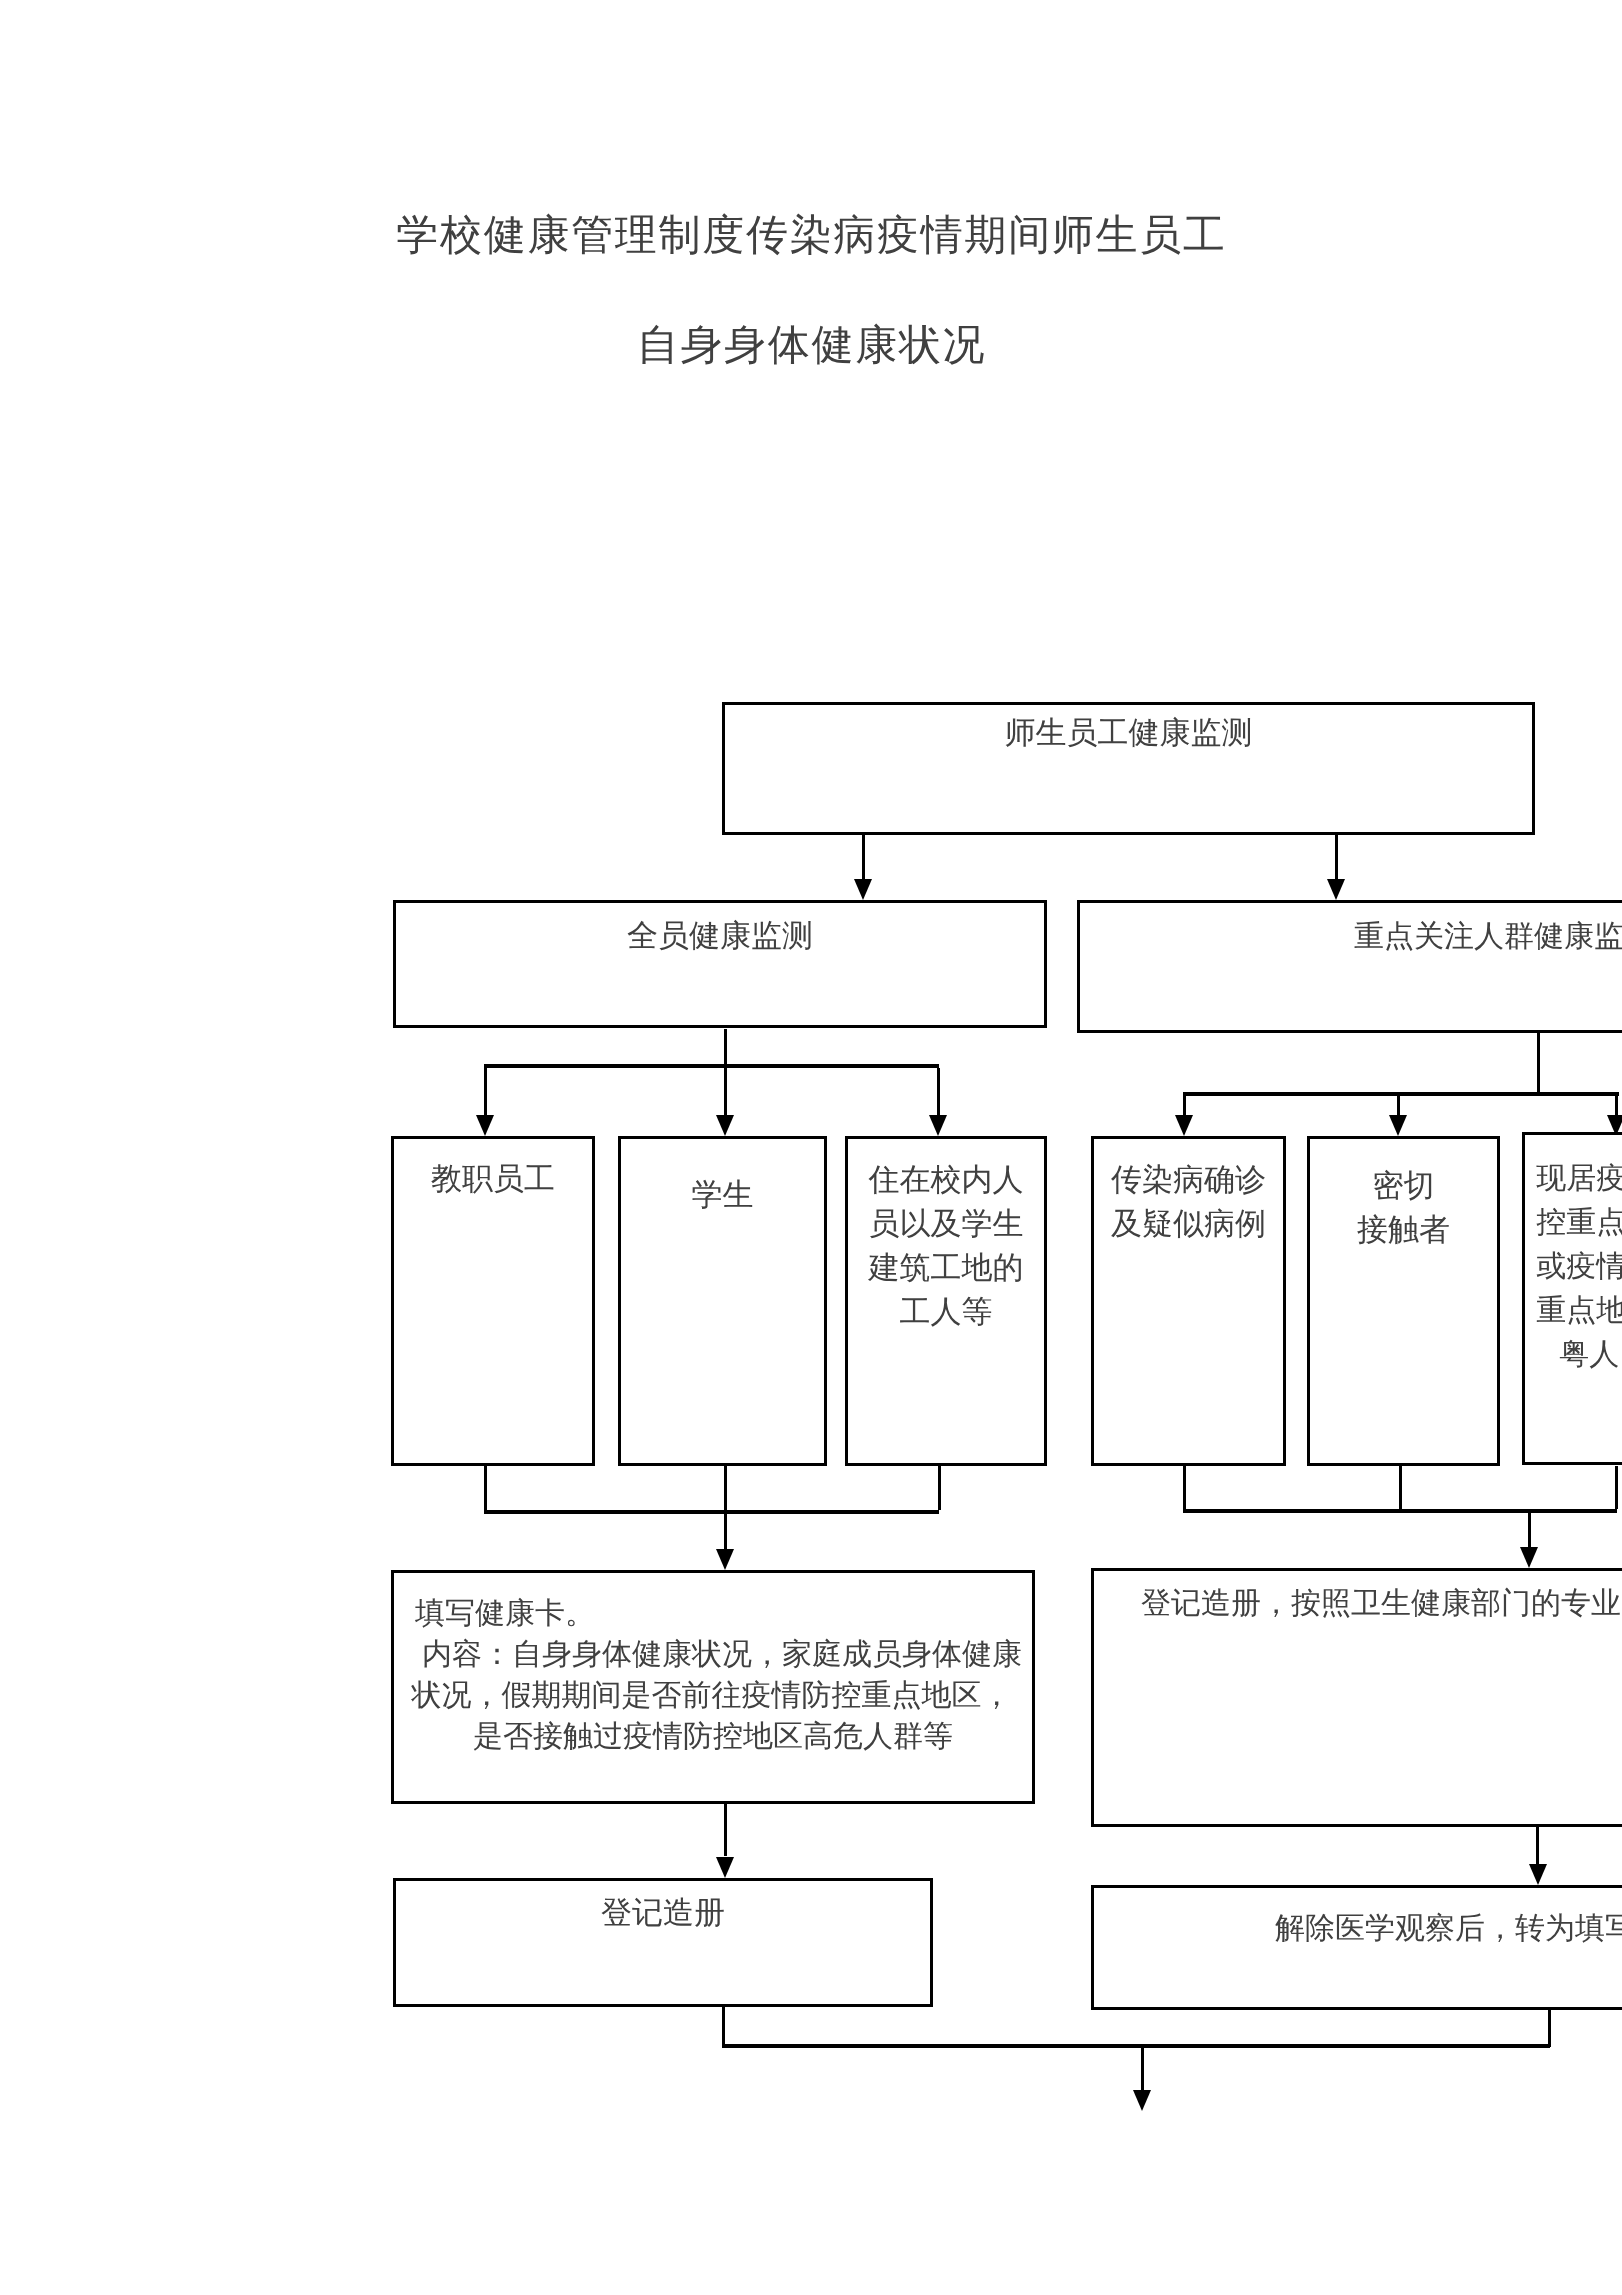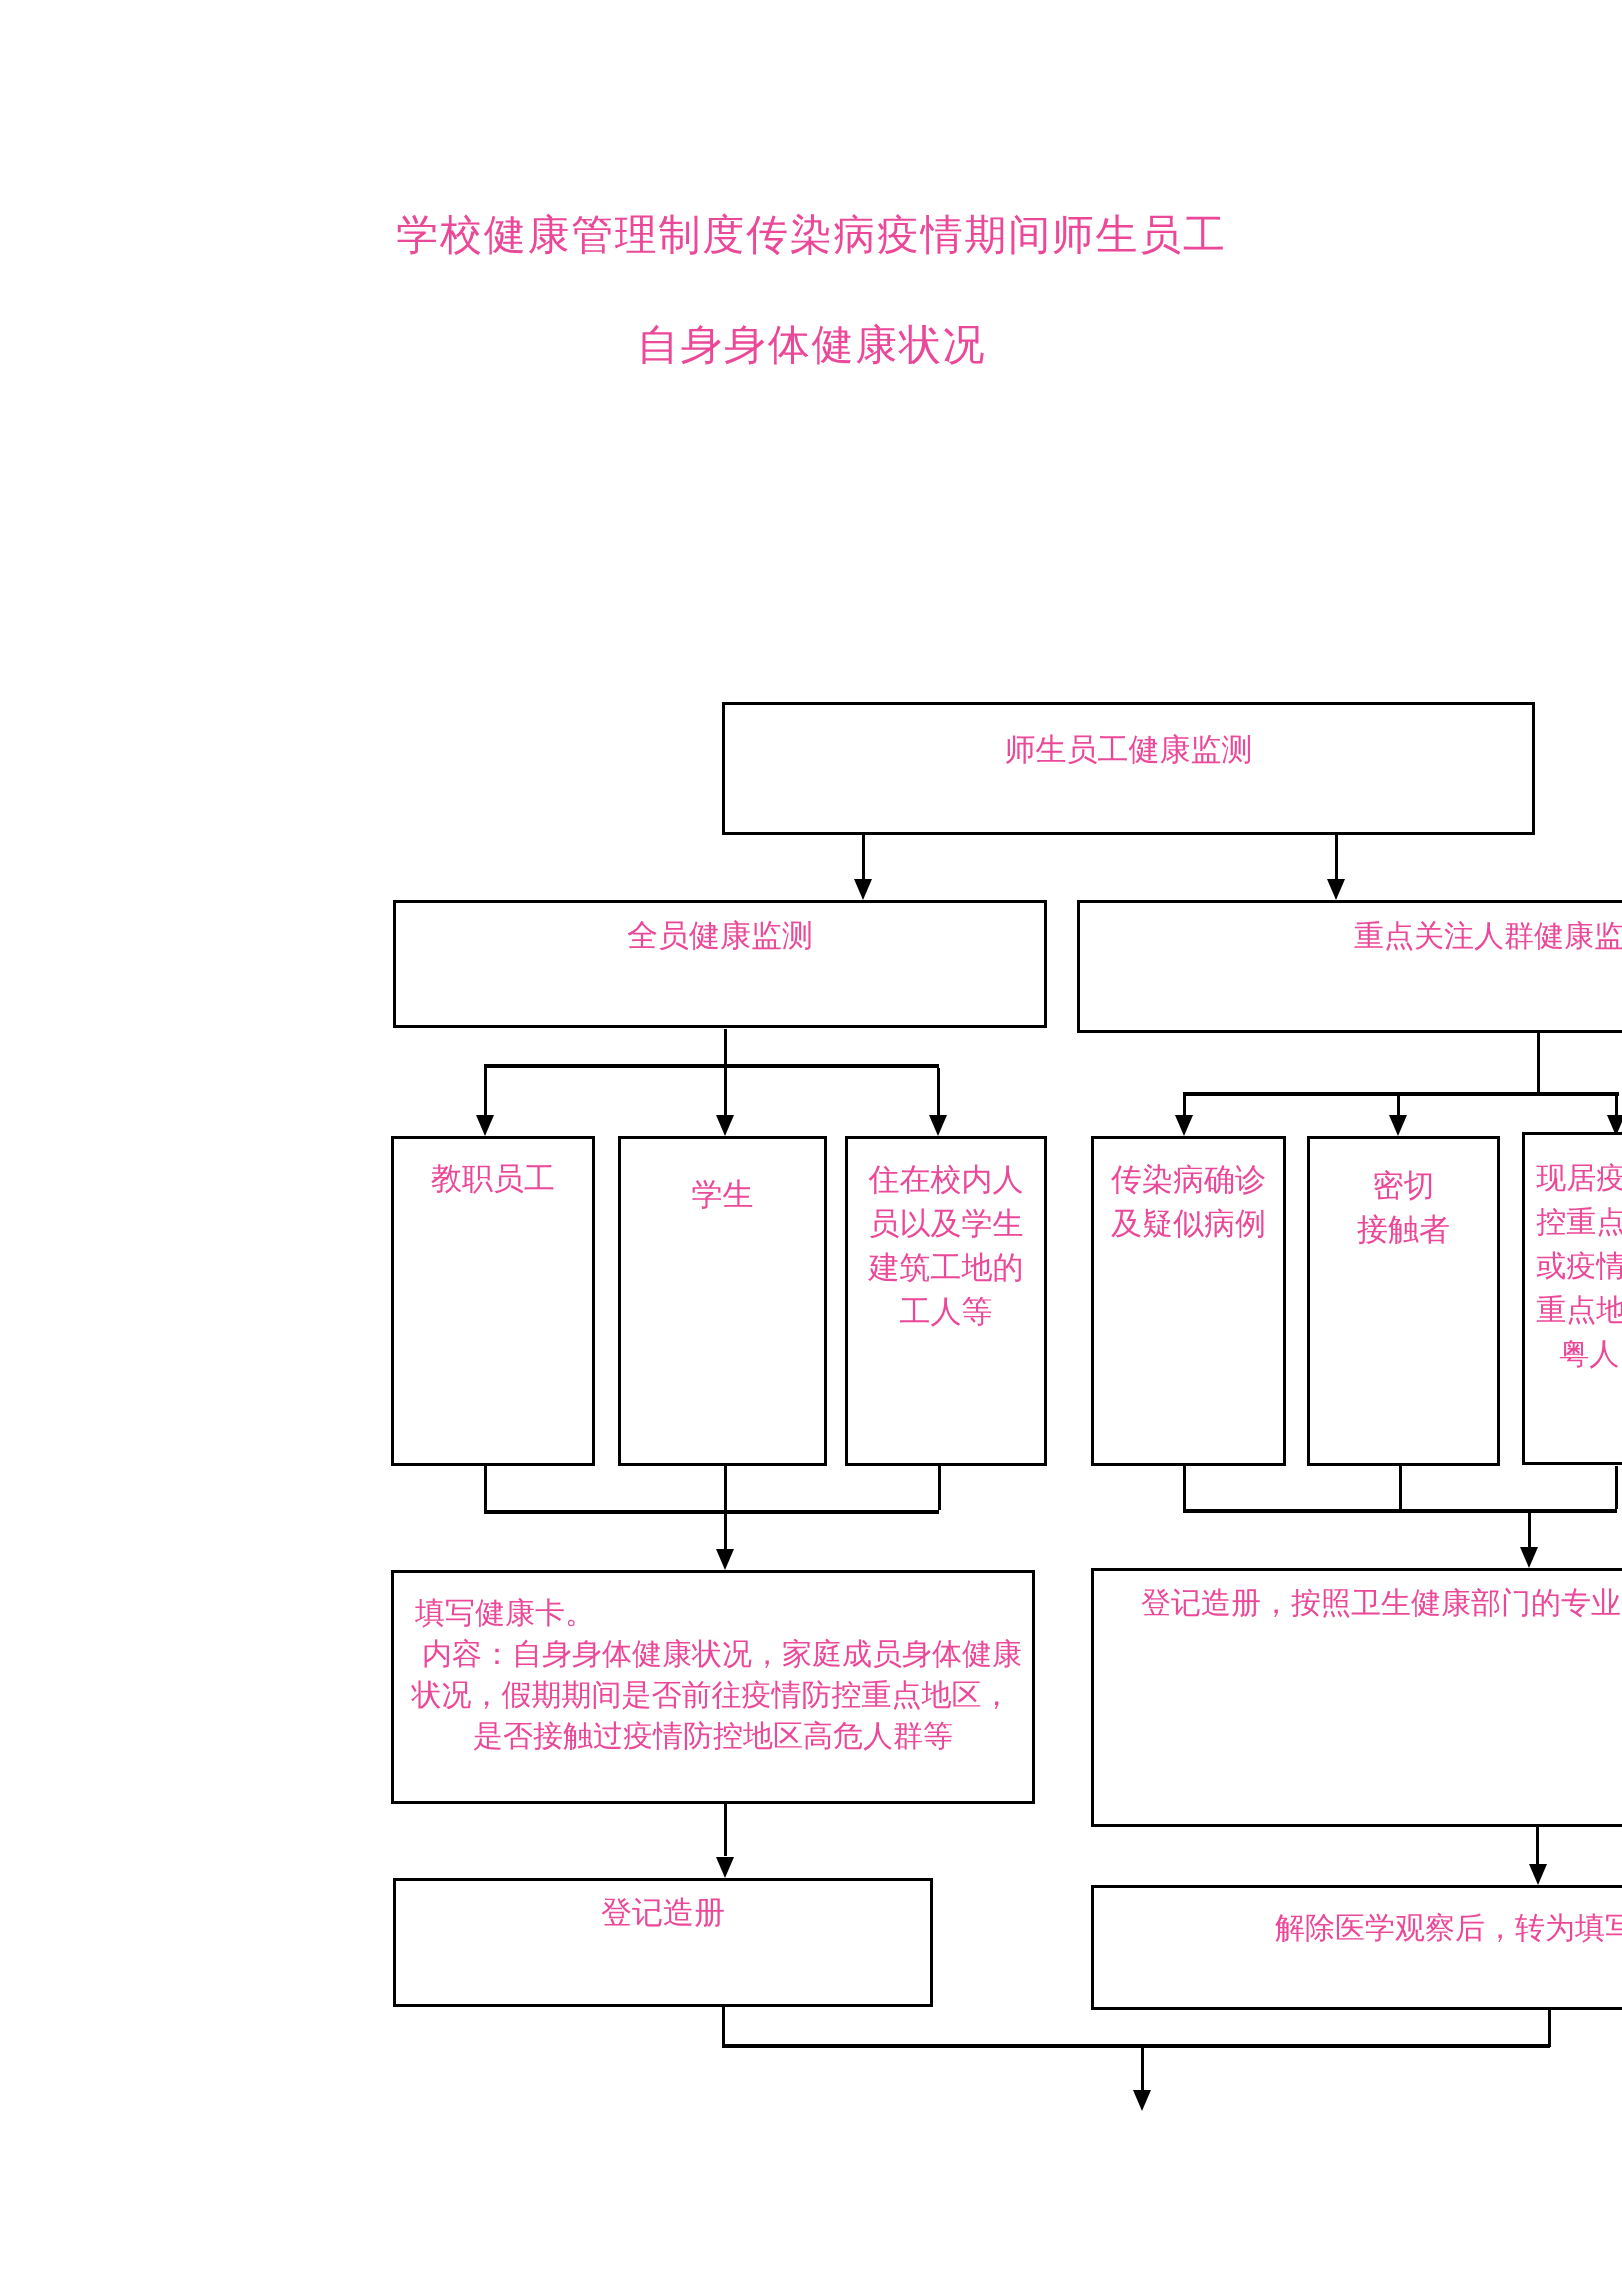--- a/index.html
+++ b/index.html
@@ -3,21 +3,21 @@
 <meta charset="utf-8">
 <style>
   html,body{margin:0;padding:0;background:#ffffff;}
   .canvas{
     position:relative;
     width:1623px;
     height:2295px;
     background:#ffffff;
     overflow:hidden;
     font-family:"Liberation Serif","DejaVu Serif",serif;
-    color:#ec4899;
+    color:#404040;
   }
   .title-line{
     position:absolute;
     left:0;
     width:100%;
     text-align:center;
     font-size:42px;
     line-height:49px;
     letter-spacing:1.7px;
     white-space:nowrap;
@@ -48,21 +48,21 @@
 </style>
 </head>
 <body>
 
 <div class="canvas">
 
   <div class="title-line" style="top:211px;">学校健康管理制度传染病疫情期间师生员工</div>
   <div class="title-line" style="top:321px;">自身身体健康状况</div>
 
   <div class="box" style="left:722px;top:702px;width:813px;height:133px;">
-    <div class="label" style="padding-top:24px;">师生员工健康监测</div>
+    <div class="label" style="padding-top:7px;">师生员工健康监测</div>
   </div>
 
   <div class="vl" style="left:862px;top:835px;height:46px;"></div>
   <div class="ah" style="left:854px;top:879px;"></div>
   <div class="vl" style="left:1335px;top:835px;height:46px;"></div>
   <div class="ah" style="left:1327px;top:879px;"></div>
 
   <div class="box" style="left:393px;top:900px;width:654px;height:128px;">
     <div class="label" style="padding-top:12.2px;">全员健康监测</div>
   </div>

